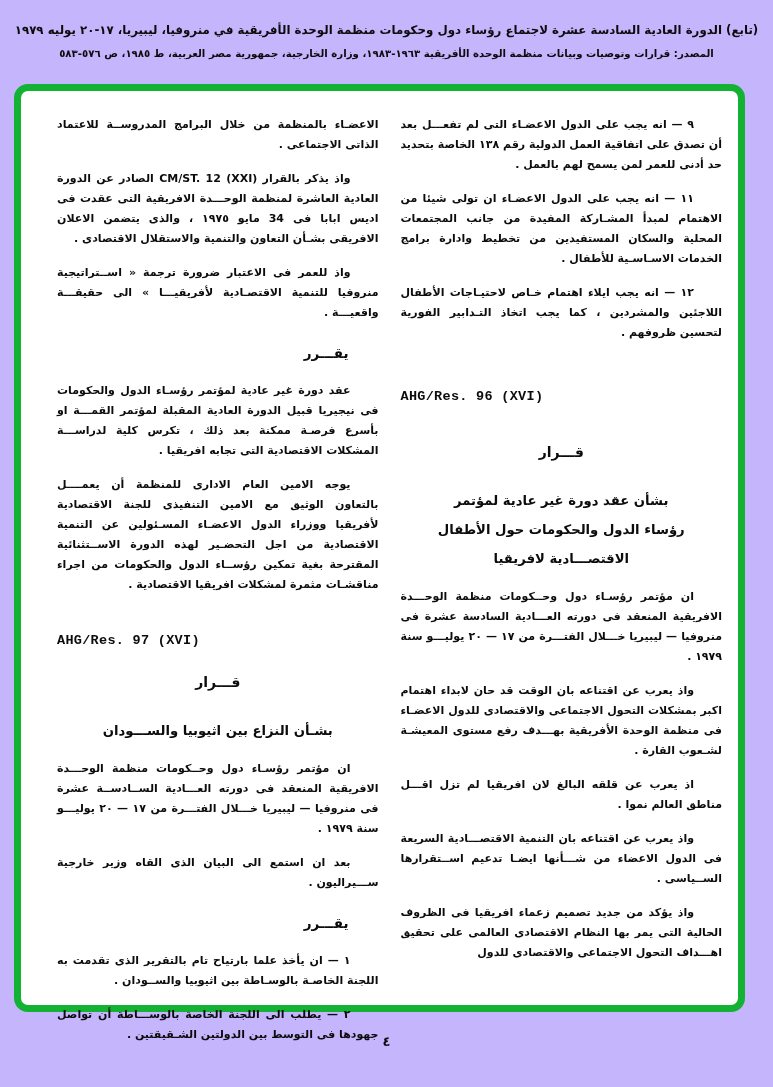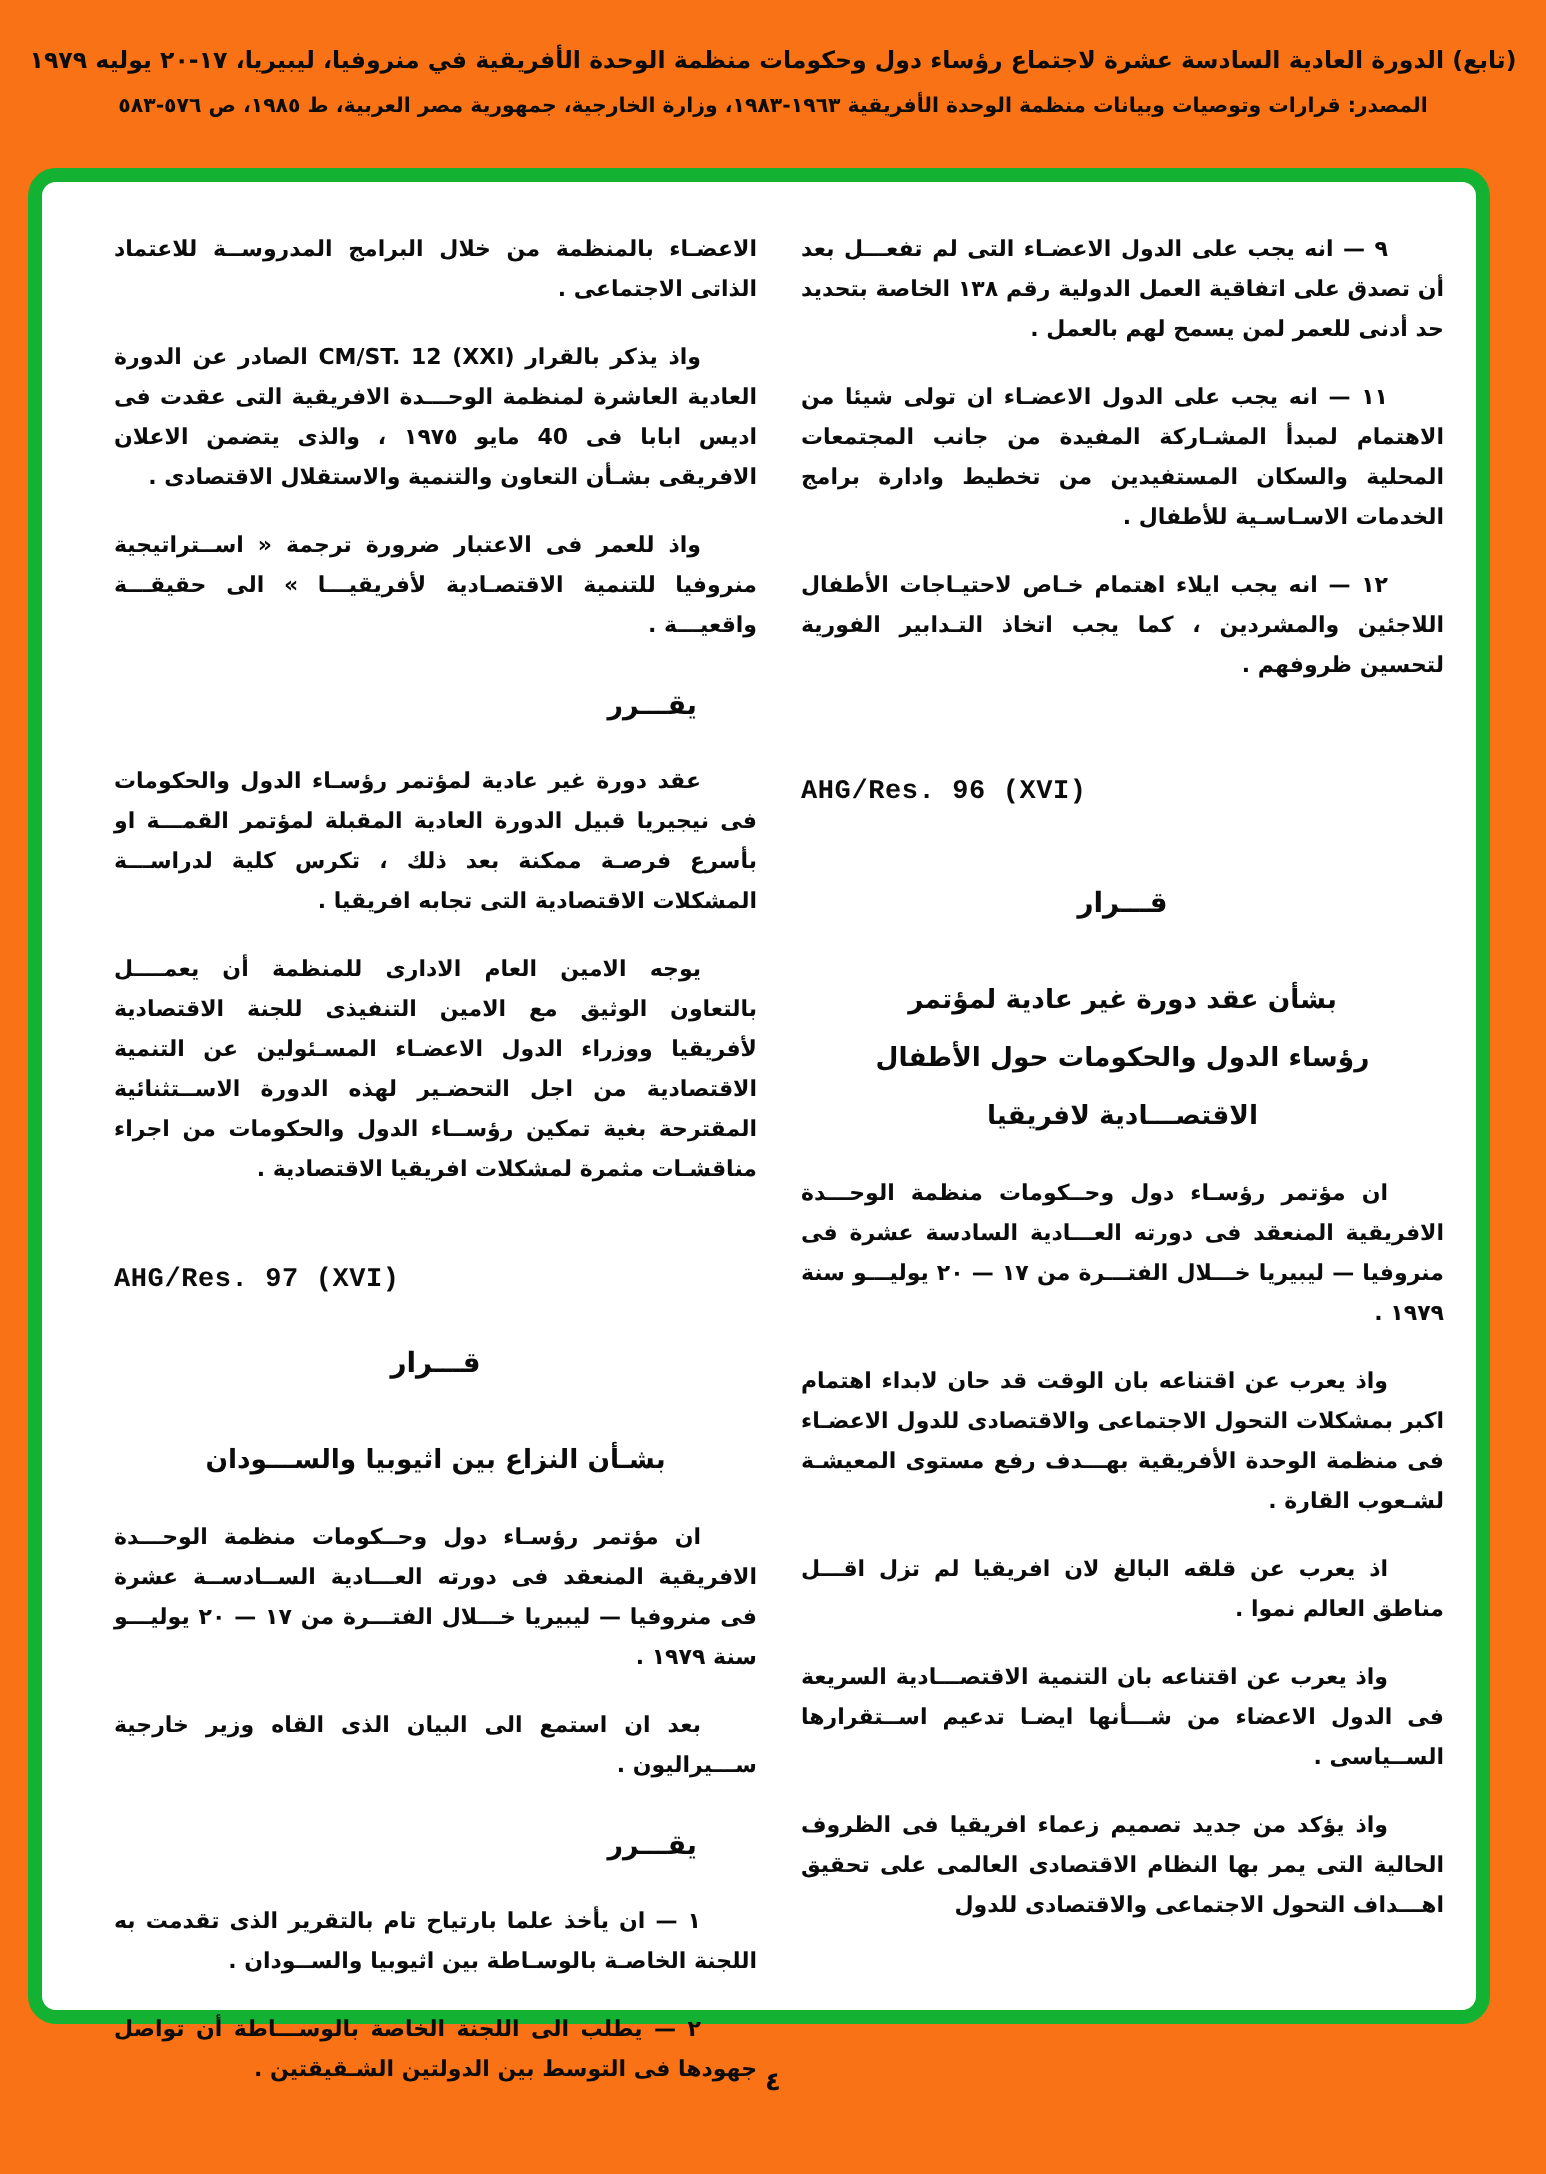--- a/index.html
+++ b/index.html
@@ -1,20 +1,20 @@
 <!DOCTYPE html>
 <html lang="ar"><head>
 <meta charset="utf-8">
 <style>
   html,body { margin:0; padding:0; background:#ffffff; }
   body {
     width:773px; height:1087px; position:relative; overflow:hidden;
     font-family:"DejaVu Sans", sans-serif; color:#0c0c0c;
   }
-  .sheet { position:absolute; inset:0; background:#f97316; }
+  .sheet { position:absolute; inset:0; background:#c4b5fd; }
 
   
   .header { position:absolute; top:22px; left:0; right:0; text-align:center; direction:rtl; font-weight:bold; }
   .header .h1 { font-size:11.8px; line-height:17px; letter-spacing:-0.2px; }
   .header .h2 { font-size:10.2px; line-height:15px; margin-top:7px; letter-spacing:-0.2px; }
 
   
   .frame {
     position:absolute; left:14px; top:84px; width:731px; height:928px;
     box-sizing:border-box; border:7px solid #13b232; border-radius:14px;
@@ -83,21 +83,21 @@
         <div class="title title-end">الاقتصـــادية لافريقيا</div>
         <p class="para">ان مؤتمر رؤسـاء دول وحــكومات منظمة الوحـــدة الافريقية المنعقد فى دورته العـــادية السادسة عشرة فى منروفيا — ليبيريا خـــلال الفتـــرة من ١٧ — ٢٠ يوليـــو سنة ١٩٧٩ .</p>
         <p class="para">واذ يعرب عن اقتناعه بان الوقت قد حان لابداء اهتمام اكبر بمشكلات التحول الاجتماعى والاقتصادى للدول الاعضـاء فى منظمة الوحدة الأفريقية بهـــدف رفع مستوى المعيشـة لشـعوب القارة .</p>
         <p class="para">اذ يعرب عن قلقه البالغ لان افريقيا لم تزل اقـــل مناطق العالم نموا .</p>
         <p class="para">واذ يعرب عن اقتناعه بان التنمية الاقتصـــادية السريعة فى الدول الاعضاء من شـــأنها ايضـا تدعيم اســتقرارها الســياسى .</p>
         <p class="para last">واذ يؤكد من جديد تصميم زعماء افريقيا فى الظروف الحالية التى يمر بها النظام الاقتصادى العالمى على تحقيق اهـــداف التحول الاجتماعى والاقتصادى للدول</p>
       </div>
 
       <div class="col" dir="rtl">
         <p class="para noindent">الاعضـاء بالمنظمة من خلال البرامج المدروســة للاعتماد الذاتى الاجتماعى .</p>
-        <p class="para">واذ يذكر بالقرار CM/ST. 12 (XXI) الصادر عن الدورة العادية العاشرة لمنظمة الوحـــدة الافريقية التى عقدت فى اديس ابابا فى 40 مايو ١٩٧٥ ، والذى يتضمن الاعلان الافريقى بشـأن التعاون والتنمية والاستقلال الاقتصادى .</p>
+        <p class="para">واذ يذكر بالقرار CM/ST. 12 (XXI) الصادر عن الدورة العادية العاشرة لمنظمة الوحـــدة الافريقية التى عقدت فى اديس ابابا فى 34 مايو ١٩٧٥ ، والذى يتضمن الاعلان الافريقى بشـأن التعاون والتنمية والاستقلال الاقتصادى .</p>
         <p class="para">واذ للعمر فى الاعتبار ضرورة ترجمة « اســتراتيجية منروفيا للتنمية الاقتصـادية لأفريقيـــا » الى حقيقـــة واقعيـــة .</p>
         <div class="subhead">يقـــرر</div>
         <p class="para">عقد دورة غير عادية لمؤتمر رؤسـاء الدول والحكومات فى نيجيريا قبيل الدورة العادية المقبلة لمؤتمر القمـــة او بأسرع فرصـة ممكنة بعد ذلك ، تكرس كلية لدراســـة المشكلات الاقتصادية التى تجابه افريقيا .</p>
         <p class="para">يوجه الامين العام الادارى للمنظمة أن يعمــــل بالتعاون الوثيق مع الامين التنفيذى للجنة الاقتصادية لأفريقيا ووزراء الدول الاعضـاء المسـئولين عن التنمية الاقتصادية من اجل التحضـير لهذه الدورة الاســتثنائية المقترحة بغية تمكين رؤســاء الدول والحكومات من اجراء مناقشـات مثمرة لمشكلات افريقيا الاقتصادية .</p>
         <div class="ref ref-l">AHG/Res. 97 (XVI)</div>
         <div class="heading">قـــرار</div>
         <div class="title title-end">بشـأن النزاع بين اثيوبيا والســـودان</div>
         <p class="para">ان مؤتمر رؤسـاء دول وحــكومات منظمة الوحـــدة الافريقية المنعقد فى دورته العـــادية الســادســة عشرة فى منروفيا — ليبيريا خـــلال الفتـــرة من ١٧ — ٢٠ يوليـــو سنة ١٩٧٩ .</p>
         <p class="para">بعد ان استمع الى البيان الذى القاه وزير خارجية ســـيراليون .</p>
         <div class="subhead">يقـــرر</div>

